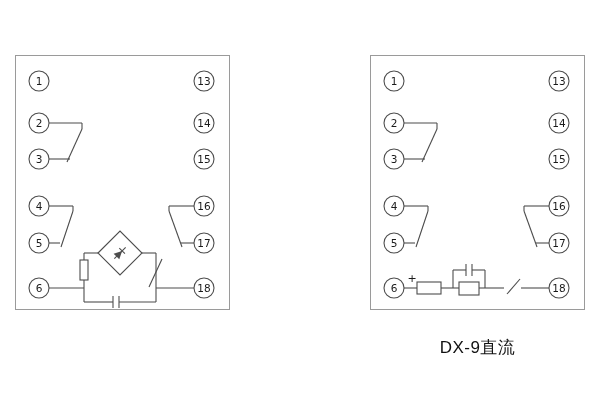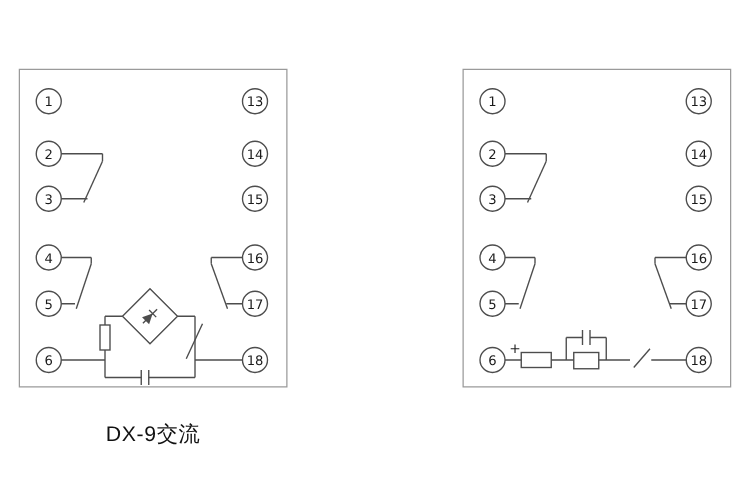--- a/index.html
+++ b/index.html
@@ -121,21 +121,20 @@
           <line x1="68" y1="232" x2="68" y2="246"></line>
           <line x1="68" y1="246" x2="97" y2="246"></line>
           <line x1="97" y1="240" x2="97" y2="252"></line>
           <line x1="103" y1="240" x2="103" y2="252"></line>
           <line x1="103" y1="246" x2="140" y2="246"></line>
           <line x1="140" y1="246" x2="140" y2="232"></line>
         </g>
       </g>
     </svg>
   </div>
-  <div class="diagram-label" style="left:15px">DX-9交流</div>
 
   <div class="diagram-box" style="left:370px">
     <svg class="schematic" width="213" height="253" viewBox="0 0 213 253">
 
       <g>
         <g>
             <circle cx="23" cy="25" r="10"></circle>
             <text x="23" y="29">1</text>
           </g>
         <g>
@@ -219,14 +218,15 @@
           <line x1="101" y1="214" x2="114" y2="214"></line>
           <line x1="114" y1="214" x2="114" y2="232"></line>
         </g>
         <rect x="88" y="226" width="20" height="13"></rect>
         <line x1="108" y1="232" x2="133" y2="232"></line>
         <line x1="136" y1="238" x2="149" y2="223"></line>
         <line x1="150" y1="232" x2="178" y2="232"></line>
       </g>
     </svg>
   </div>
+  <div class="diagram-label" style="left:370px">DX-9直流</div>
 
 </div>
 
 </body></html>

